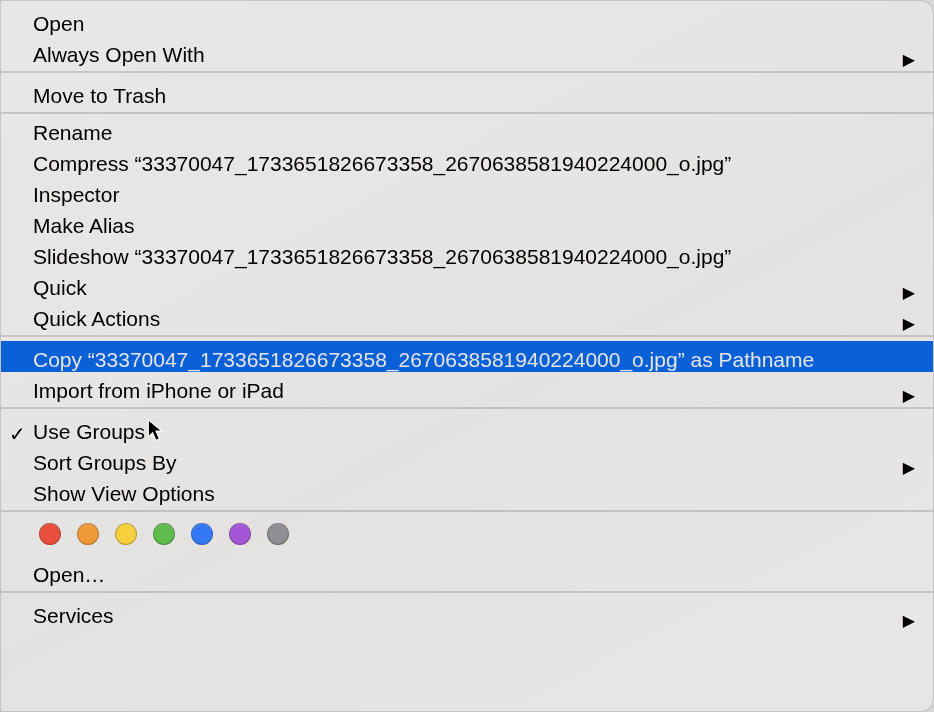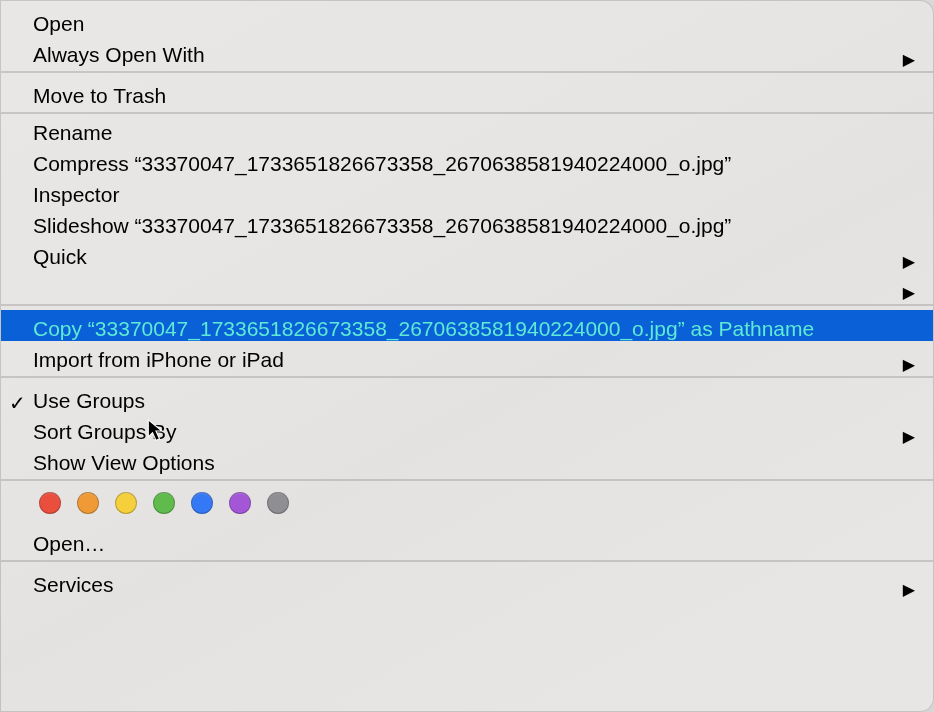--- a/index.html
+++ b/index.html
@@ -28,21 +28,21 @@
   .row {
     display: flex;
     align-items: flex-end;
     height: 31px;
     padding-left: 32px;
     padding-right: 18px;
     white-space: nowrap;
   }
   .row.highlight {
     background: #0a60d7;
-    color: #5eead4;
+    color: #e5e5e5;
   }
   .label { flex: 0 0 auto; }
   .spacer { flex: 1 1 auto; }
   .arrow {
     font-size: 16px;
     line-height: 1;
     margin-left: 8px;
     transform: translateY(1px);
   }
   .check {
@@ -105,28 +105,32 @@
   <div class="row">
     <span class="label">Rename</span>
   </div>
   <div class="row">
     <span class="label">Compress “33370047_1733651826673358_2670638581940224000_o.jpg”</span>
   </div>
   <div class="row">
     <span class="label">Inspector</span>
   </div>
   <div class="row">
+    <span class="label">Make Alias</span>
+  </div>
+  <div class="row">
     <span class="label">Slideshow “33370047_1733651826673358_2670638581940224000_o.jpg”</span>
   </div>
   <div class="row">
     <span class="label">Quick</span>
     <span class="spacer"></span>
     <span class="arrow">▶</span>
   </div>
   <div class="row pad-bot-sm">
+    <span class="label">Quick Actions</span>
     <span class="spacer"></span>
     <span class="arrow">▶</span>
   </div>
 
   <div class="sep"></div>
 
   <div class="row highlight pad-top-sm">
     <span class="label">Copy “33370047_1733651826673358_2670638581940224000_o.jpg” as Pathname</span>
   </div>
   <div class="row pad-bot-sm">

